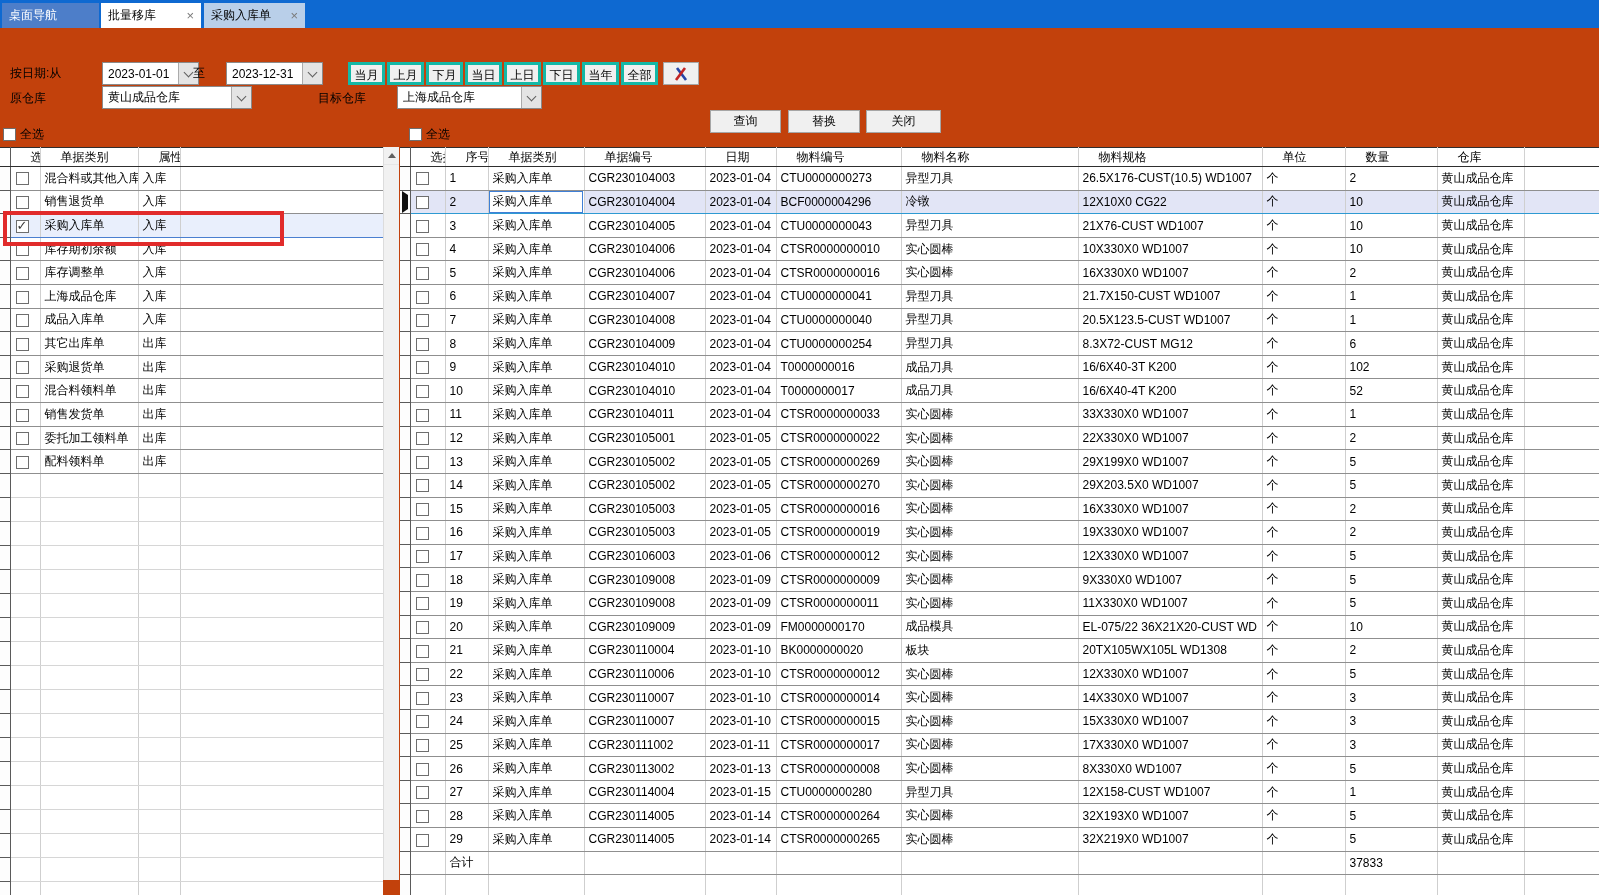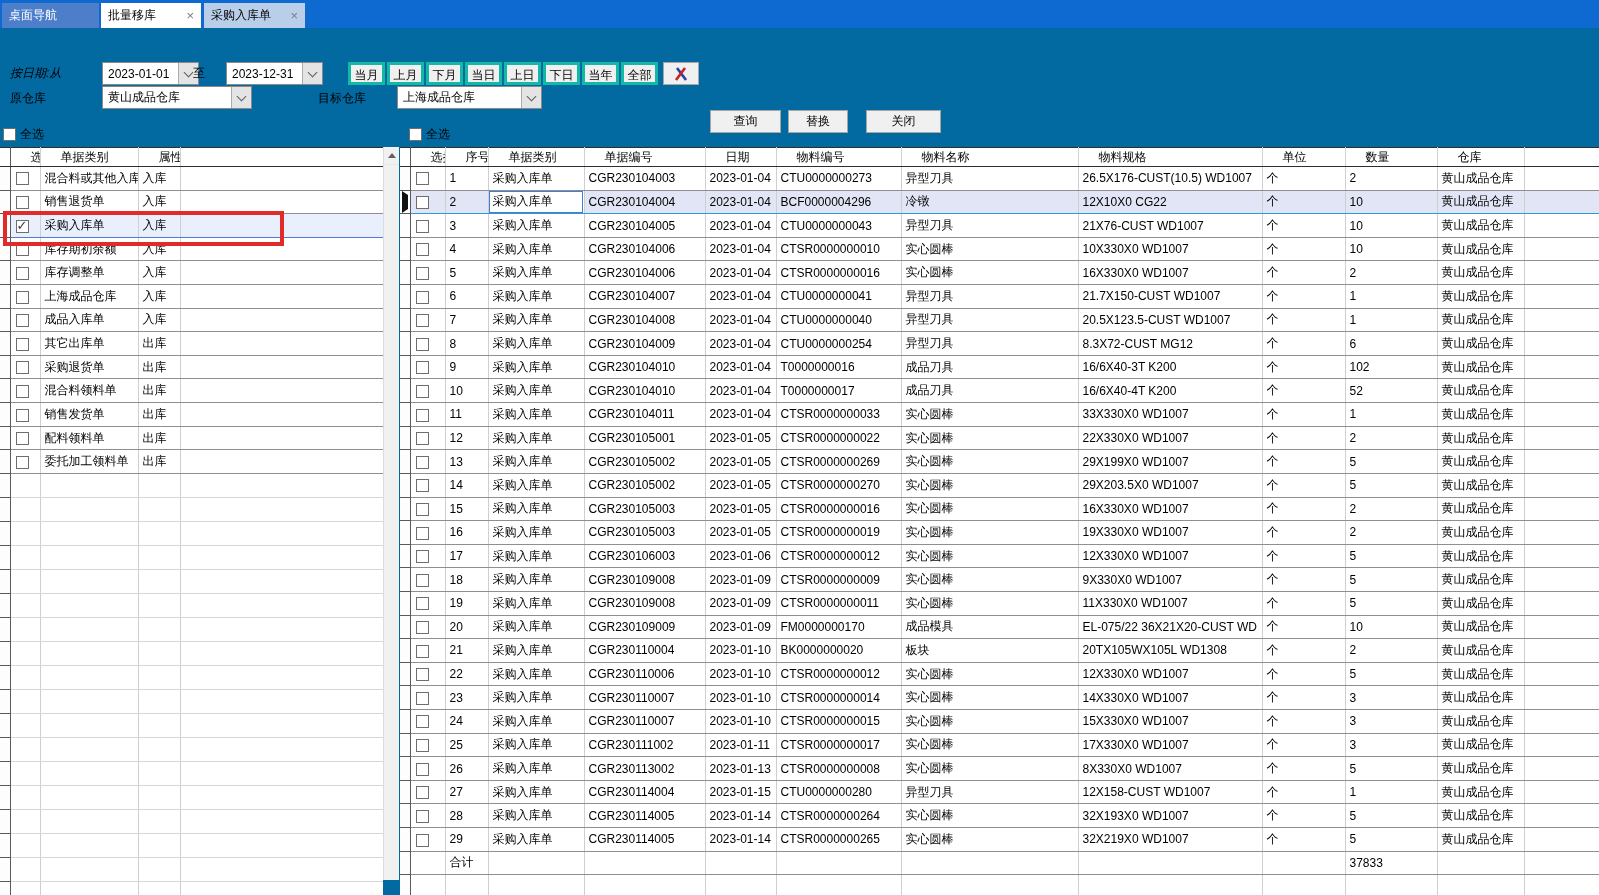--- a/index.html
+++ b/index.html
@@ -1,16 +1,16 @@
 <!DOCTYPE html>
 <html><head>
 <meta charset="utf-8">
 <style>
   html,body{margin:0;padding:0;}
-  #screen{position:relative;width:1599px;height:895px;background:#0369a1;overflow:hidden;
+  #screen{position:relative;width:1599px;height:895px;background:#c2410c;overflow:hidden;
           font-family:"Liberation Sans",sans-serif;font-size:12px;color:#000;}
   
   .tabbar{position:absolute;left:0;top:0;width:100%;height:28px;background:#0e69d1;}
   .tab{position:absolute;top:3px;height:25px;box-sizing:border-box;display:flex;align-items:center;
        justify-content:space-between;padding:0 7px;cursor:default;}
   .tab-blue{left:2px;width:97px;background:#4d7ec9;color:#fff;}
   .tab-active{left:101px;width:100px;background:#ffffff;color:#000;}
   .tab-light{left:204px;width:101px;background:#b9cfe9;color:#000;}
   .tab .x{color:#7a7a7a;font-size:13px;line-height:13px;margin-left:8px;}
   
@@ -76,21 +76,21 @@
     <div class="tab tab-active">
       <span>批量移库</span>
       <span class="x">×</span>
     </div>
     <div class="tab tab-light">
       <span>采购入库单</span>
       <span class="x">×</span>
     </div>
   </div>
 
-  <div class="lbl" style="left:10px;top:66px;font-style:italic;">按日期:从</div>
+  <div class="lbl" style="left:10px;top:66px;">按日期:从</div>
   <div class="combo" style="left:88px;top:62px;width:97px;">
     <span class="val">2023-01-01</span>
     <span class="dd">
         <span class="chev"></span>
       </span>
   </div>
   <div class="lbl" style="left:193px;top:66px;">至</div>
   <div class="combo" style="left:212px;top:62px;width:97px;">
     <span class="val">2023-12-31</span>
     <span class="dd">
@@ -123,21 +123,21 @@
   </div>
   <div class="lbl" style="left:318px;top:91px;">目标仓库</div>
   <div class="combo" style="left:383px;top:86px;width:145px;">
     <span class="val">上海成品仓库</span>
     <span class="dd">
         <span class="chev"></span>
       </span>
   </div>
 
   <div class="btn" style="left:710px;top:110px;width:71px;">查询</div>
-  <div class="btn" style="left:788px;top:110px;width:60px;">替换</div>
+  <div class="btn" style="left:788px;top:110px;width:72px;">替换</div>
   <div class="btn" style="left:866px;top:110px;width:75px;">关闭</div>
 
   <div class="selall" style="left:3px;top:127px;">
     <span class="cb"></span>
     <span>全选</span>
   </div>
   <div class="selall" style="left:409px;top:127px;">
     <span class="cb"></span>
     <span>全选</span>
   </div>
@@ -234,28 +234,28 @@
           <tr>
             <td class="ind"></td>
             <td class="cbcell"><span class="cb"></span></td>
             <td>销售发货单</td>
             <td>出库</td>
             <td></td>
           </tr>
           <tr>
             <td class="ind"></td>
             <td class="cbcell"><span class="cb"></span></td>
+            <td>委托加工领料单</td>
+            <td>出库</td>
+            <td></td>
+          </tr>
+          <tr>
+            <td class="ind"></td>
+            <td class="cbcell"><span class="cb"></span></td>
             <td>配料领料单</td>
-            <td>出库</td>
-            <td></td>
-          </tr>
-          <tr>
-            <td class="ind"></td>
-            <td class="cbcell"><span class="cb"></span></td>
-            <td>委托加工领料单</td>
             <td>出库</td>
             <td></td>
           </tr>
           <tr class="emptyrow">
             <td class="ind"></td>
             <td></td>
             <td></td>
             <td></td>
             <td></td>
           </tr>

